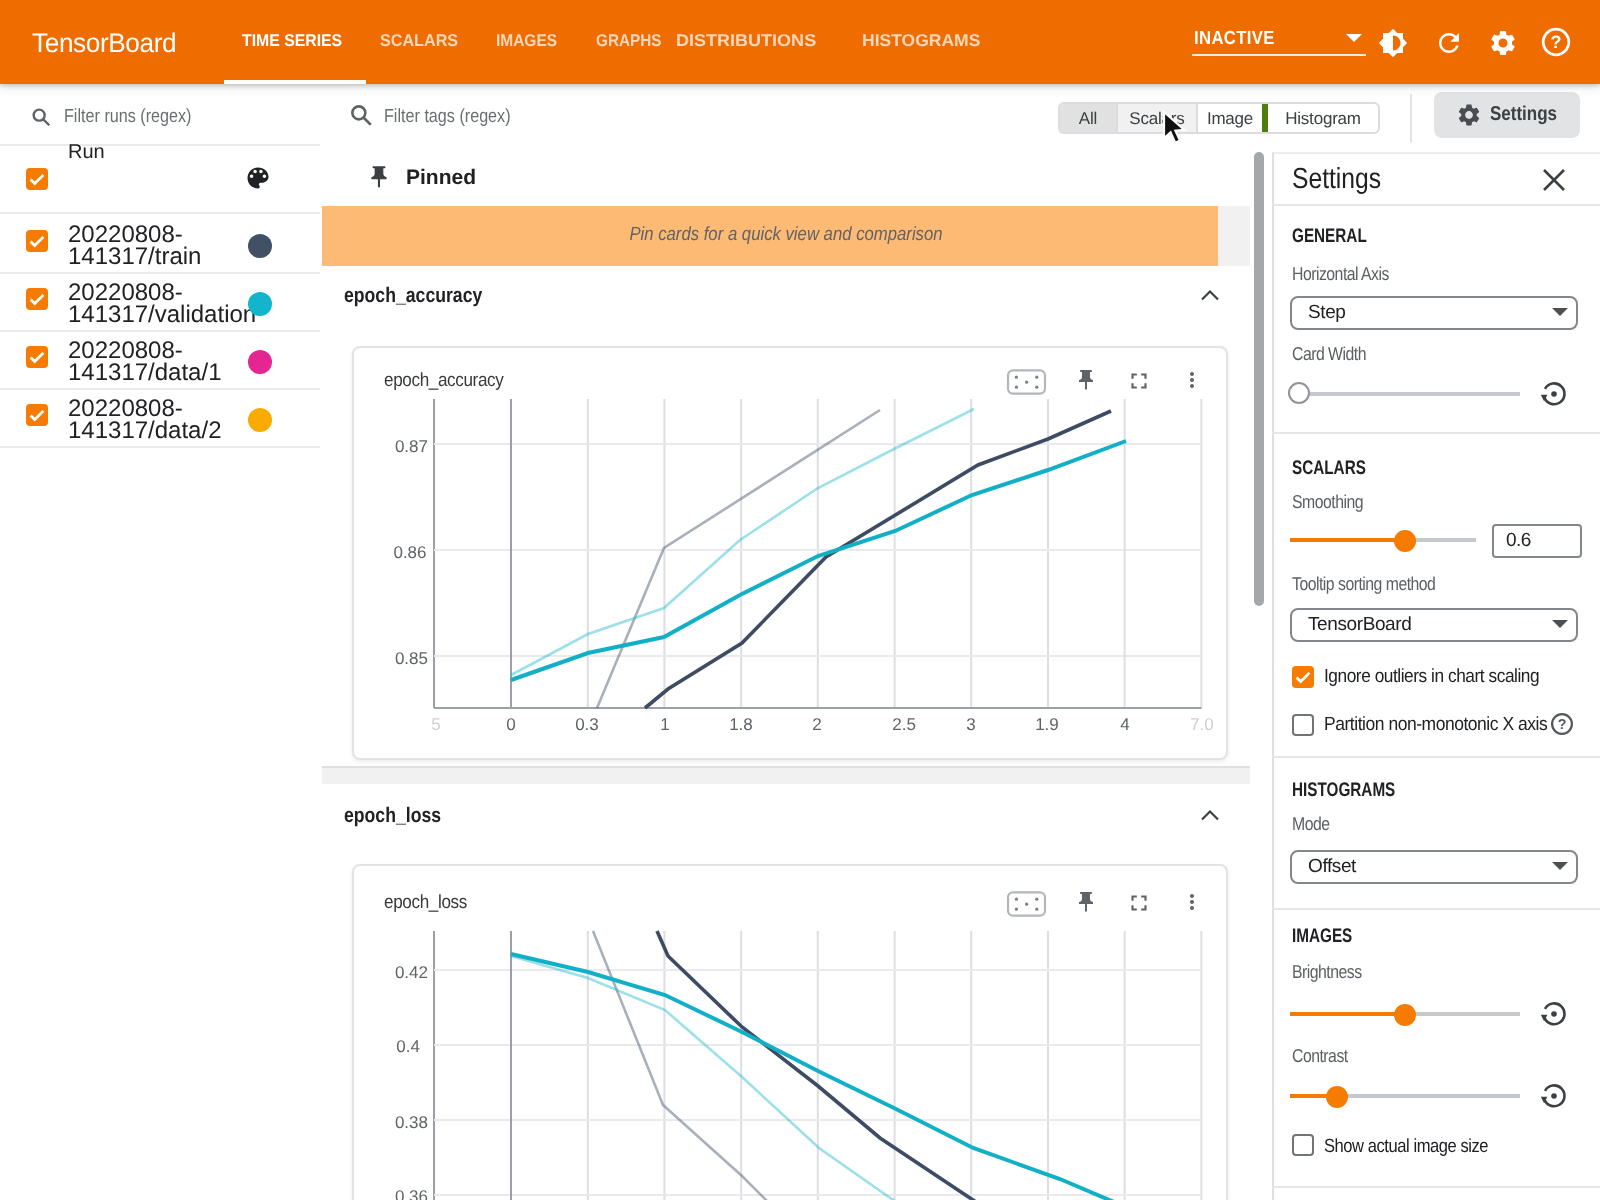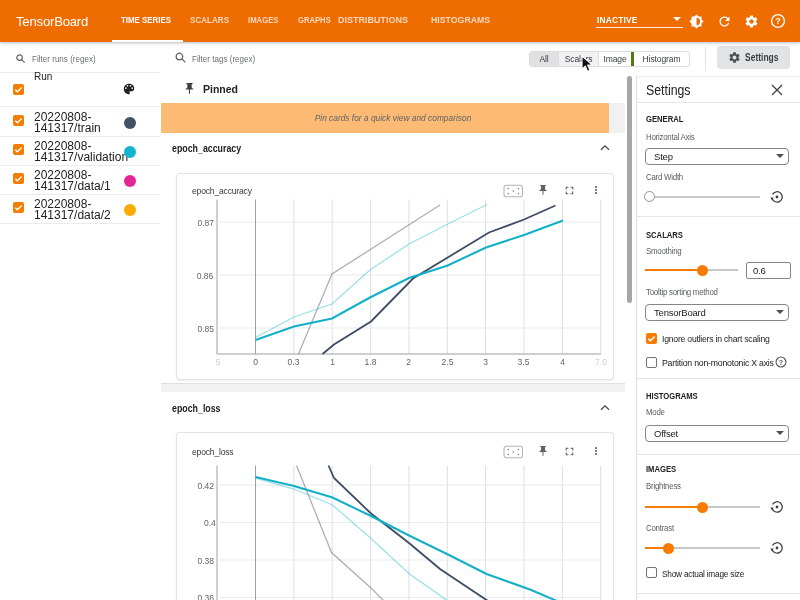--- a/index.html
+++ b/index.html
@@ -194,23 +194,23 @@
   <polyline points="255.5,340 294,326.5 332,318.5 370,297.5 409,278 447.6,265.5 486,247.5 524,235 563,220.5" fill="none" stroke="#12b0c7" stroke-width="2"></polyline>
 </svg>
 <div class="abs" style="left:188px;top:217.5px;width:26px;text-align:right;font-size:8.5px;color:#5f6368">0.87</div>
 <div class="abs" style="left:192px;top:270.5px;width:26px;text-align:center;font-size:8.5px;color:#5f6368">0.86</div>
 <div class="abs" style="left:188px;top:323.5px;width:26px;text-align:right;font-size:8.5px;color:#5f6368">0.85</div>
 <div class="abs" style="left:245px;top:357px;width:21px;text-align:center;font-size:8.5px;color:#5f6368">0</div>
 <div class="abs" style="left:283px;top:357px;width:21px;text-align:center;font-size:8.5px;color:#5f6368">0.3</div>
 <div class="abs" style="left:322px;top:357px;width:21px;text-align:center;font-size:8.5px;color:#5f6368">1</div>
 <div class="abs" style="left:360px;top:357px;width:21px;text-align:center;font-size:8.5px;color:#5f6368">1.8</div>
 <div class="abs" style="left:398px;top:357px;width:21px;text-align:center;font-size:8.5px;color:#5f6368">2</div>
-<div class="abs" style="left:437px;top:357px;width:21px;text-align:center;font-size:8.5px;color:#5f6368">2.5</div>
+<div class="abs" style="left:437px;top:357px;width:21px;text-align:right;font-size:8.5px;color:#5f6368">2.5</div>
 <div class="abs" style="left:475px;top:357px;width:21px;text-align:center;font-size:8.5px;color:#5f6368">3</div>
-<div class="abs" style="left:513px;top:357px;width:21px;text-align:center;font-size:8.5px;color:#5f6368">3.5</div>
+<div class="abs" style="left:513px;top:357px;width:21px;text-align:center;font-size:8.5px;color:#5f6368">1.9</div>
 <div class="abs" style="left:552px;top:357px;width:21px;text-align:center;font-size:8.5px;color:#5f6368">4</div>
 <div class="abs" style="left:213px;top:357px;width:10px;text-align:center;font-size:8.5px;color:#ccd0d6">5</div>
 <div class="abs" style="left:592px;top:357px;width:18px;text-align:center;font-size:8.5px;color:#ccd0d6">7.0</div>
 
 <div class="abs" style="left:161px;top:392px;width:464px;height:208px;background:#fff">
   <div class="abs" style="left:11px;top:10px;font-size:10.5px;font-weight:bold;color:#202124;transform:scaleX(.84);transform-origin:0 50%">epoch_loss</div>
   <svg class="abs" style="left:438px;top:10px" width="12" height="12" viewBox="0 0 24 24">
       <path fill="none" stroke="#3c4043" stroke-width="2.2" d="M4 15.5l8-8 8 8"></path>
     </svg>
 </div>
@@ -254,21 +254,21 @@
     <line x1="217" y1="560" x2="600.7" y2="560"></line>
     <line x1="217" y1="597.5" x2="600.7" y2="597.5"></line>
   </g>
   <line x1="255.5" y1="465.5" x2="255.5" y2="600" stroke="#9aa0a6" stroke-width="1"></line>
   <polyline points="296.5,465.5 331.5,552.5 371,588 384,601" fill="none" stroke="#425066" stroke-opacity="0.45" stroke-width="1.3"></polyline>
   <polyline points="255.5,478 294,489 332.5,505 371,538.5 409.5,574 448,601" fill="none" stroke="#12b5cb" stroke-opacity="0.42" stroke-width="1.3"></polyline>
   <polyline points="328.5,465.5 334,478 371,513.5 409,543 440,569 488,601" fill="none" stroke="#3d4c63" stroke-width="1.8"></polyline>
   <polyline points="255.5,477 294,486 332.5,497.5 371,516 409,535.5 448,554.5 486.6,574 530,589.5 557,601" fill="none" stroke="#12b0c7" stroke-width="2"></polyline>
 </svg>
 <div class="abs" style="left:188px;top:480.5px;width:26px;text-align:right;font-size:8.5px;color:#5f6368">0.42</div>
-<div class="abs" style="left:204px;top:518px;width:26px;text-align:left;font-size:8.5px;color:#5f6368">0.4</div>
+<div class="abs" style="left:184px;top:518px;width:26px;text-align:right;font-size:8.5px;color:#5f6368">0.4</div>
 <div class="abs" style="left:188px;top:555.5px;width:26px;text-align:right;font-size:8.5px;color:#5f6368">0.38</div>
 <div class="abs" style="left:188px;top:593px;width:26px;text-align:right;font-size:8.5px;color:#5f6368">0.36</div>
 
 <div class="abs" style="left:625px;top:76px;width:11px;height:524px;background:#fff"></div>
 <div class="abs" style="left:626.5px;top:76px;width:5px;height:227px;background:#a5a8aa;border-radius:3px"></div>
 
 <div id="panel"></div>
 <div class="abs" style="left:646px;top:82px;font-size:14.5px;color:#202124;transform:scaleX(.85);transform-origin:0 50%">Settings</div>
 <svg class="abs" style="left:771px;top:84px" width="12" height="12" viewBox="0 0 12 12">
     <path d="M1 1 L11 11 M11 1 L1 11" stroke="#3c4043" stroke-width="1.3"></path>

